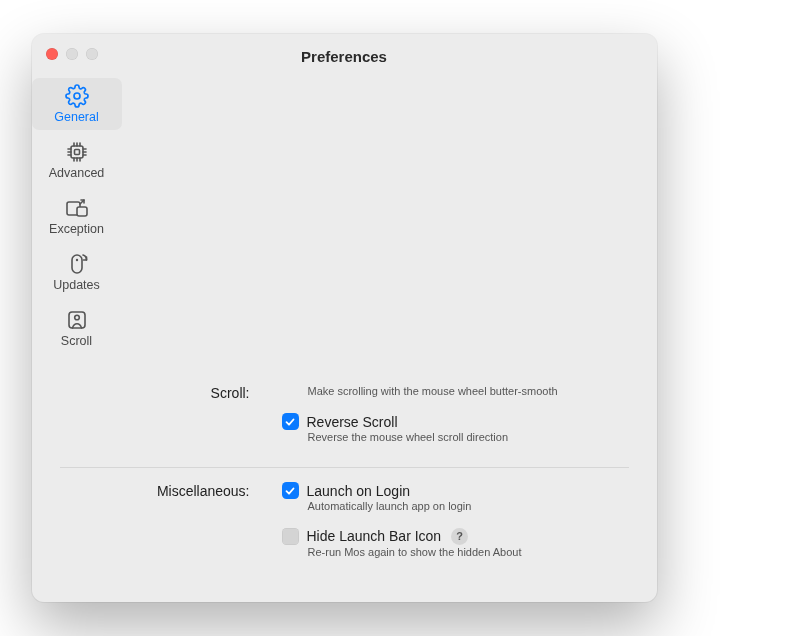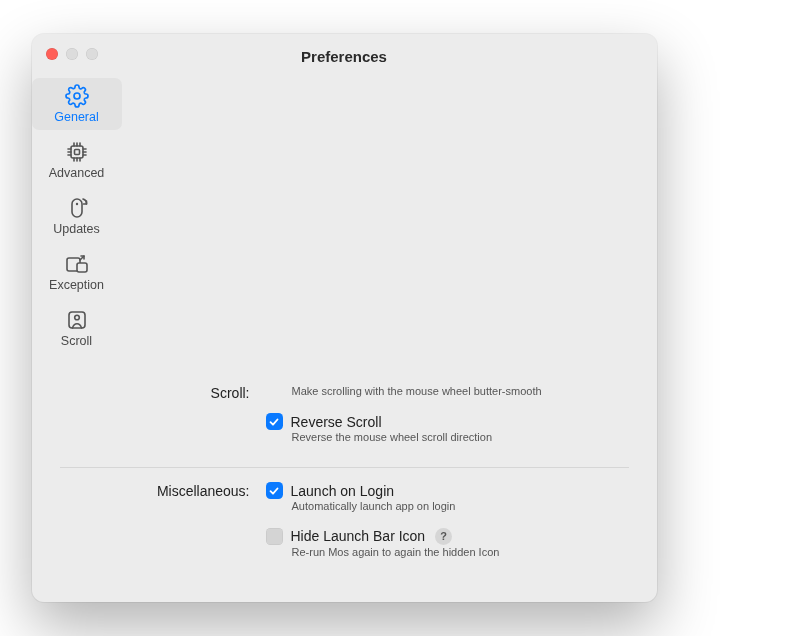--- a/index.html
+++ b/index.html
@@ -92,21 +92,21 @@
     font-size: 12.5px;
     color: #4a4a4a;
   }
   .tab.selected .label { color: var(--accent); }
 
   .content {
     padding: 8px 28px 24px 28px;
   }
   .section {
     display: flex;
-    gap: 16px;
+    gap: 32px;
     padding: 10px 0 18px 0;
   }
   .section-label {
     width: 190px;
     text-align: right;
     font-size: 14px;
     color: var(--text);
     padding-top: 1px;
   }
   .section-body {
@@ -212,40 +212,40 @@
             <line x1="18" y1="9" x2="21" y2="9"></line>
               <line x1="18" y1="12" x2="21" y2="12"></line>
               <line x1="18" y1="15" x2="21" y2="15"></line>
           </svg>
         </span>
         <span class="label">Advanced</span>
       </div>
 
       <div class="tab">
         <span class="icon">
+          <svg width="26" height="24" viewBox="0 0 26 24" fill="none" stroke="#555" stroke-width="1.6" stroke-linecap="round" stroke-linejoin="round">
+            <rect x="3" y="6" width="13" height="13" rx="2"></rect>
+            <rect x="13" y="11" width="10" height="9" rx="2" fill="#ececec"></rect>
+            <polyline points="17 4 20 4 20 7" fill="none"></polyline>
+            <line x1="20" y1="4" x2="16" y2="8"></line>
+          </svg>
+        </span>
+        <span class="label">Exception</span>
+      </div>
+
+      <div class="tab">
+        <span class="icon">
           <svg width="22" height="24" viewBox="0 0 22 24" fill="none" stroke="#555" stroke-width="1.6" stroke-linecap="round" stroke-linejoin="round">
             <rect x="6" y="3" width="10" height="18" rx="5"></rect>
             <circle cx="11" cy="8" r="1.2" fill="#555" stroke="none"></circle>
             <path d="M17 3 a5 5 0 0 1 3.5 5"></path>
             <polyline points="20.5 5 20.5 8 17.5 8" fill="none"></polyline>
           </svg>
         </span>
         <span class="label">Updates</span>
-      </div>
-
-      <div class="tab">
-        <span class="icon">
-          <svg width="26" height="24" viewBox="0 0 26 24" fill="none" stroke="#555" stroke-width="1.6" stroke-linecap="round" stroke-linejoin="round">
-            <rect x="3" y="6" width="13" height="13" rx="2"></rect>
-            <rect x="13" y="11" width="10" height="9" rx="2" fill="#ececec"></rect>
-            <polyline points="17 4 20 4 20 7" fill="none"></polyline>
-            <line x1="20" y1="4" x2="16" y2="8"></line>
-          </svg>
-        </span>
-        <span class="label">Exception</span>
       </div>
 
       <div class="tab">
         <span class="icon">
           <svg width="24" height="24" viewBox="0 0 24 24" fill="none" stroke="#555" stroke-width="1.6" stroke-linecap="round" stroke-linejoin="round">
             <rect x="4" y="4" width="16" height="16" rx="3"></rect>
             <circle cx="12" cy="9.5" r="2.3"></circle>
             <path d="M7.5 20c.8-3 3-4.2 4.5-4.2s3.7 1.2 4.5 4.2"></path>
           </svg>
         </span>
@@ -296,21 +296,21 @@
             </div>
             <div class="opt-desc">Automatically launch app on login</div>
           </div>
 
           <div class="option">
             <div class="opt-row">
               <span class="checkbox unchecked"></span>
               <span class="opt-title">Hide Launch Bar Icon</span>
               <span class="help">?</span>
             </div>
-            <div class="opt-desc">Re-run Mos again to again the hidden Icon</div>
+            <div class="opt-desc">Re-run Mos again to show the hidden About</div>
           </div>
 
         </div>
       </div>
 
     </div>
 
   </div>
 </div>
 

